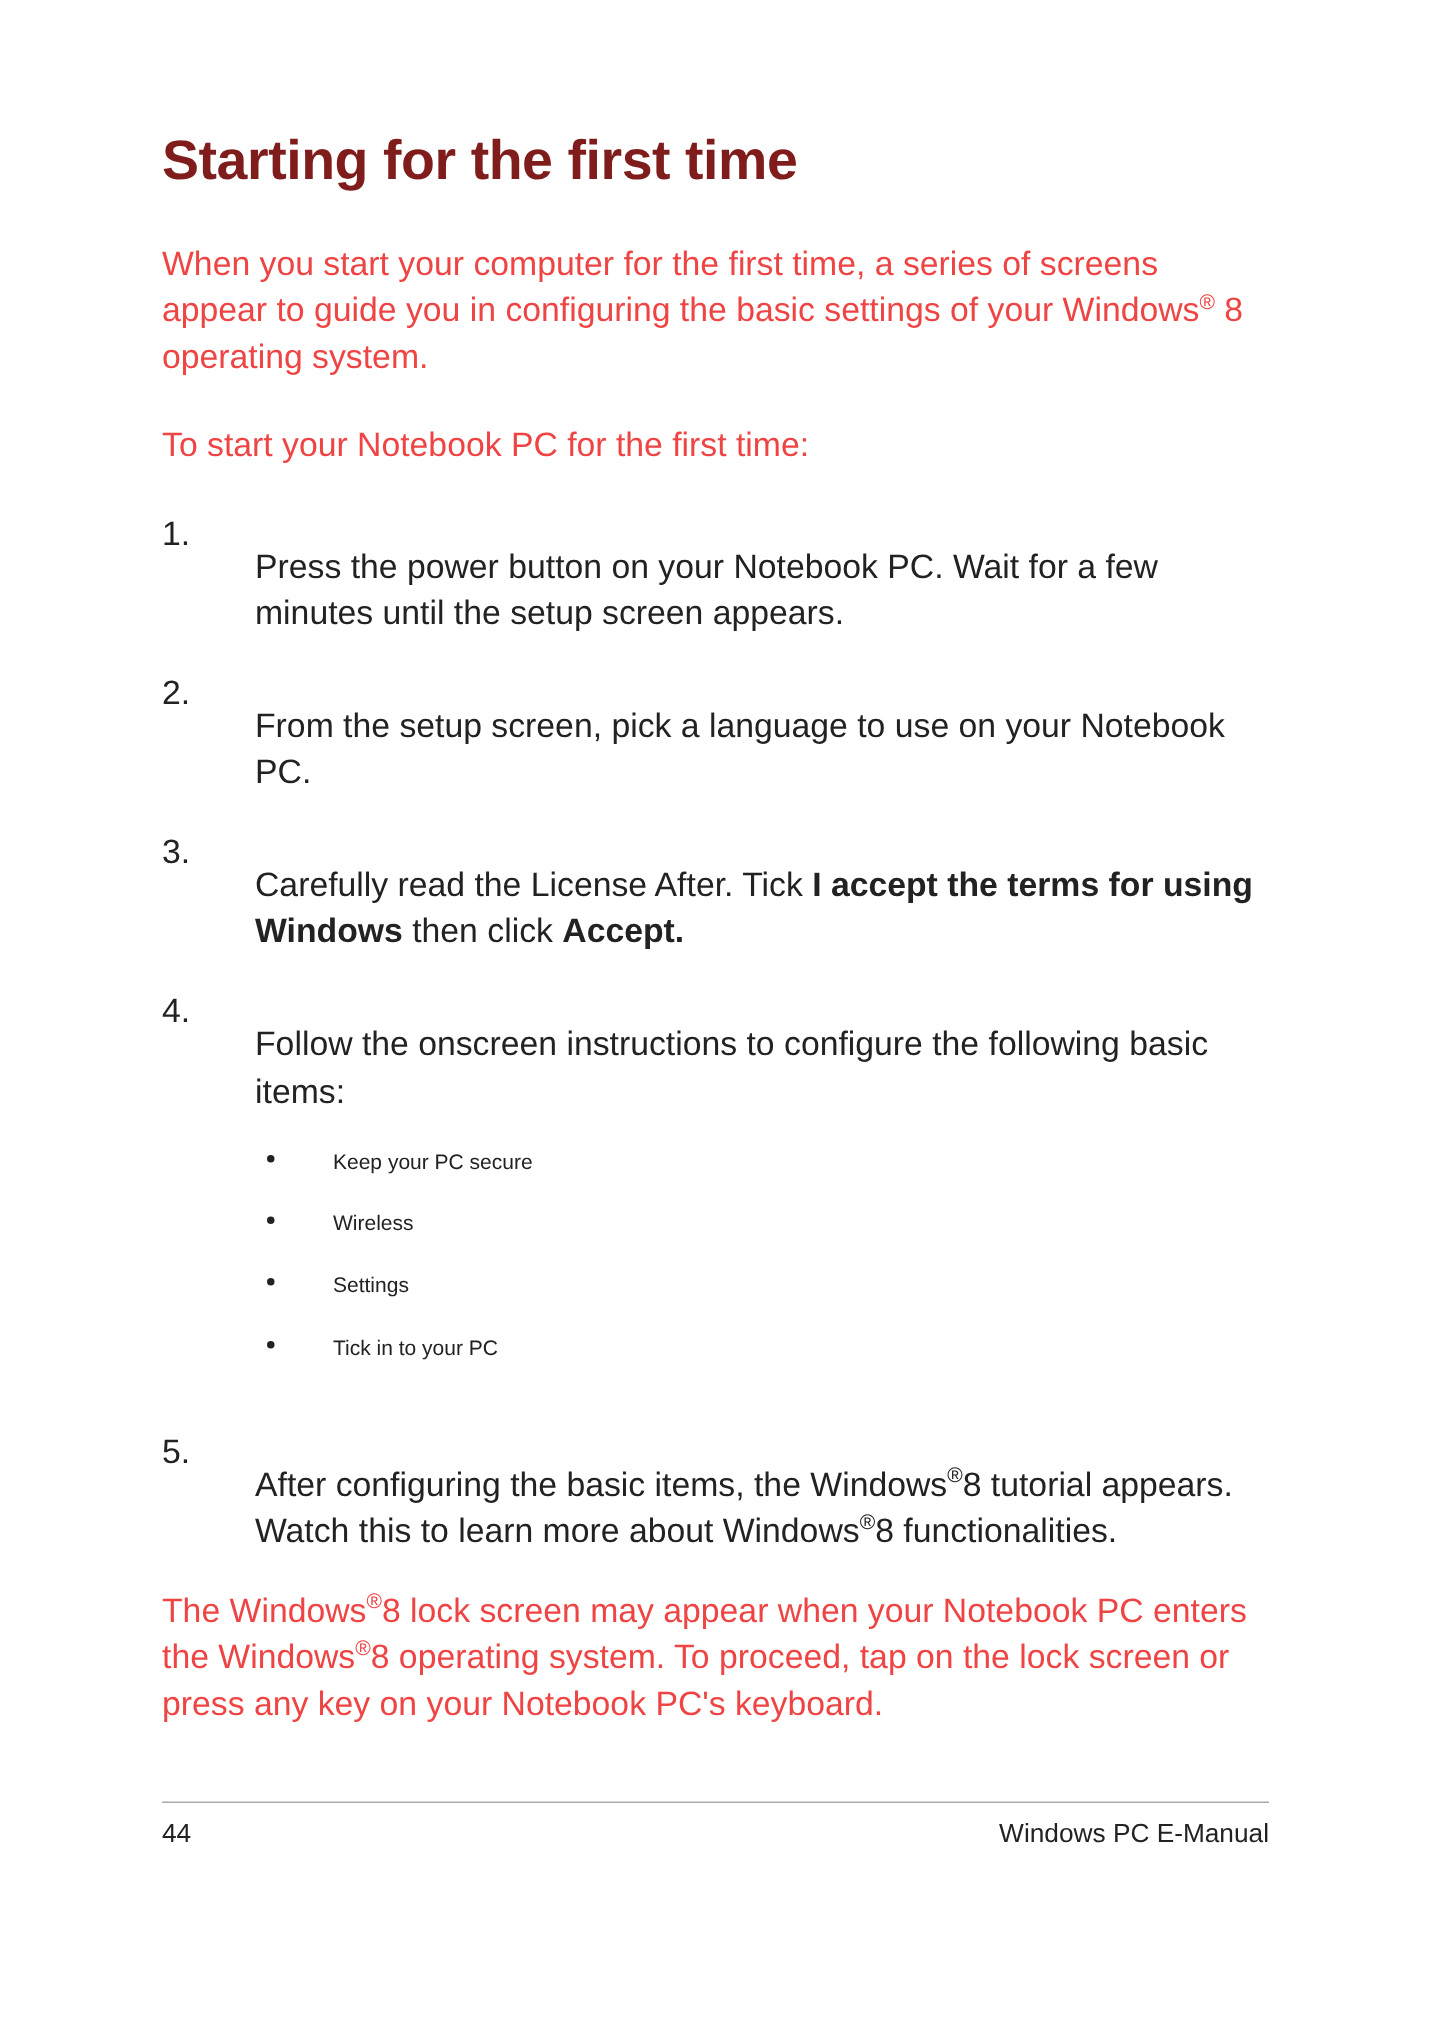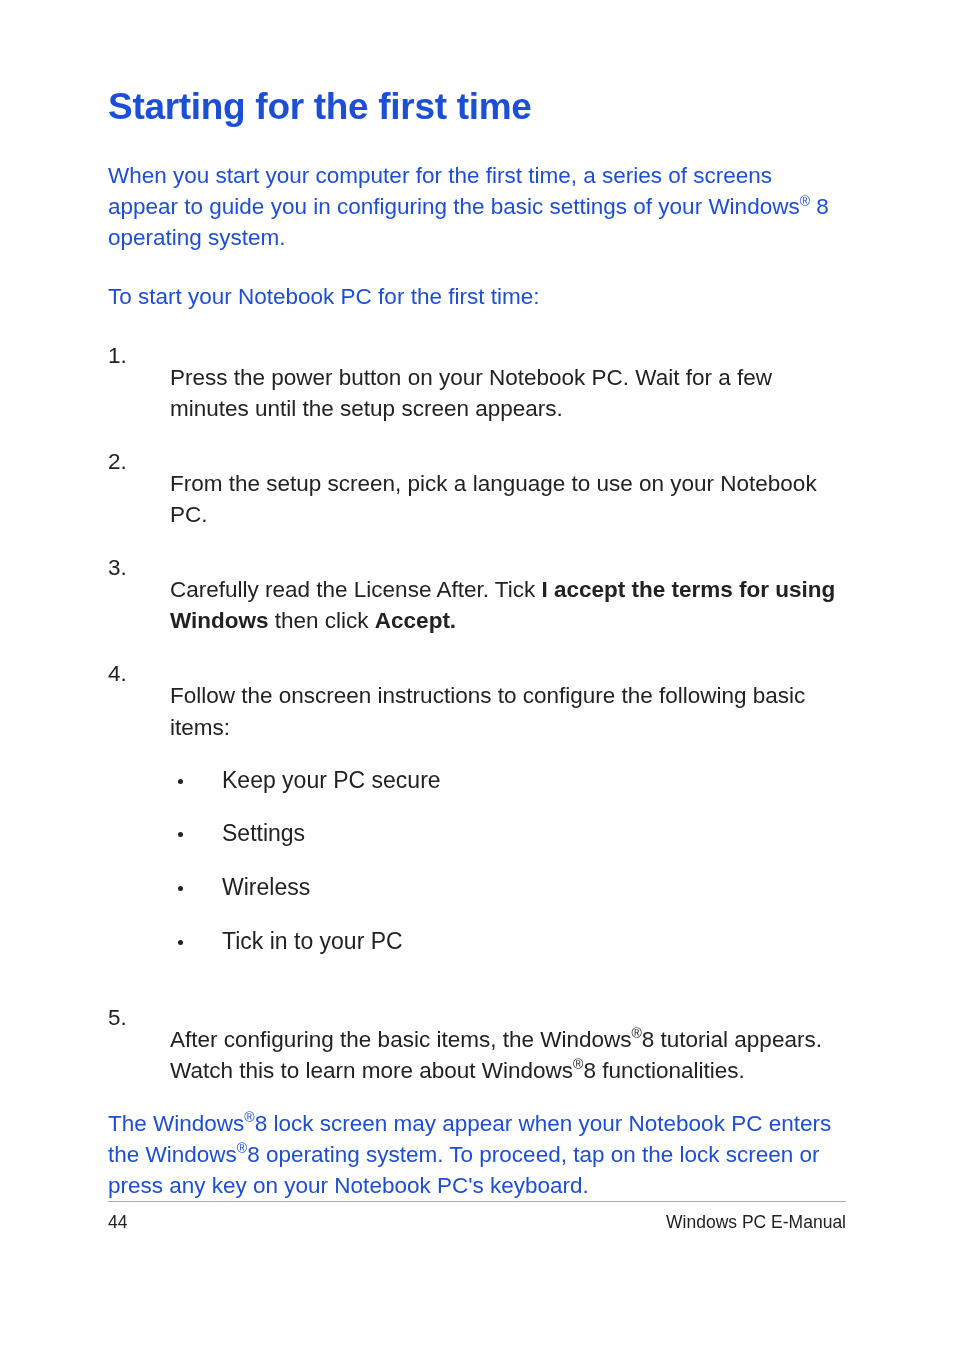--- a/index.html
+++ b/index.html
@@ -7,42 +7,42 @@
       font-family: -apple-system, BlinkMacSystemFont, "Segoe UI", "Myriad Pro", Arial, sans-serif;
       background: #ffffff;
       width: 954px;
       height: 1345px;
       position: relative;
     }
     .page {
       padding: 86px 108px 0 108px;
     }
     .heading1 {
-      color: #1d4ed8;
+      color: #7f1d1d;
       font-size: 37px;
       font-weight: 700;
       margin-bottom: 32px;
       letter-spacing: -0.3px;
     }
     .heading2 {
       color: #1d62ad;
       font-size: 37px;
       font-weight: 700;
       margin-top: 58px;
       margin-bottom: 28px;
       letter-spacing: -0.3px;
     }
     .heading2 .sup {
       font-size: 22px;
       vertical-align: super;
       position: relative;
       top: 2px;
     }
     .body-text {
-      color: #1d4ed8;
+      color: #ef4444;
       font-size: 22.5px;
       line-height: 1.38;
       margin-bottom: 28px;
     }
     .ol {
       margin-top: 4px;
     }
     .ol-item {
       display: flex;
       margin-bottom: 22px;
@@ -58,21 +58,21 @@
       flex: 1;
       margin-top: 22px;
     }
     .ul {
       margin-top: 22px;
     }
     .ul-item {
       display: flex;
       margin-bottom: 22px;
       color: #222;
-      font-size: 23px;
+      font-size: 14px;
       line-height: 1.38;
     }
     .ul-marker {
       width: 52px;
       flex-shrink: 0;
       text-align: left;
       padding-left: 8px;
     }
     .bullet {
       display: inline-block;
@@ -140,25 +140,25 @@
       <div class="ol-marker">4.</div>
       <div class="ol-content">
         <span>Follow the onscreen instructions to configure the following basic items:</span>
         <div class="ul">
           <div class="ul-item">
             <div class="ul-marker"><span class="bullet"></span></div>
             <div class="ul-content">Keep your PC secure</div>
           </div>
           <div class="ul-item">
             <div class="ul-marker"><span class="bullet"></span></div>
-            <div class="ul-content">Settings</div>
+            <div class="ul-content">Wireless</div>
           </div>
           <div class="ul-item">
             <div class="ul-marker"><span class="bullet"></span></div>
-            <div class="ul-content">Wireless</div>
+            <div class="ul-content">Settings</div>
           </div>
           <div class="ul-item">
             <div class="ul-marker"><span class="bullet"></span></div>
             <div class="ul-content">Tick in to your PC</div>
           </div>
         </div>
       </div>
     </div>
 
     <div class="ol-item">

